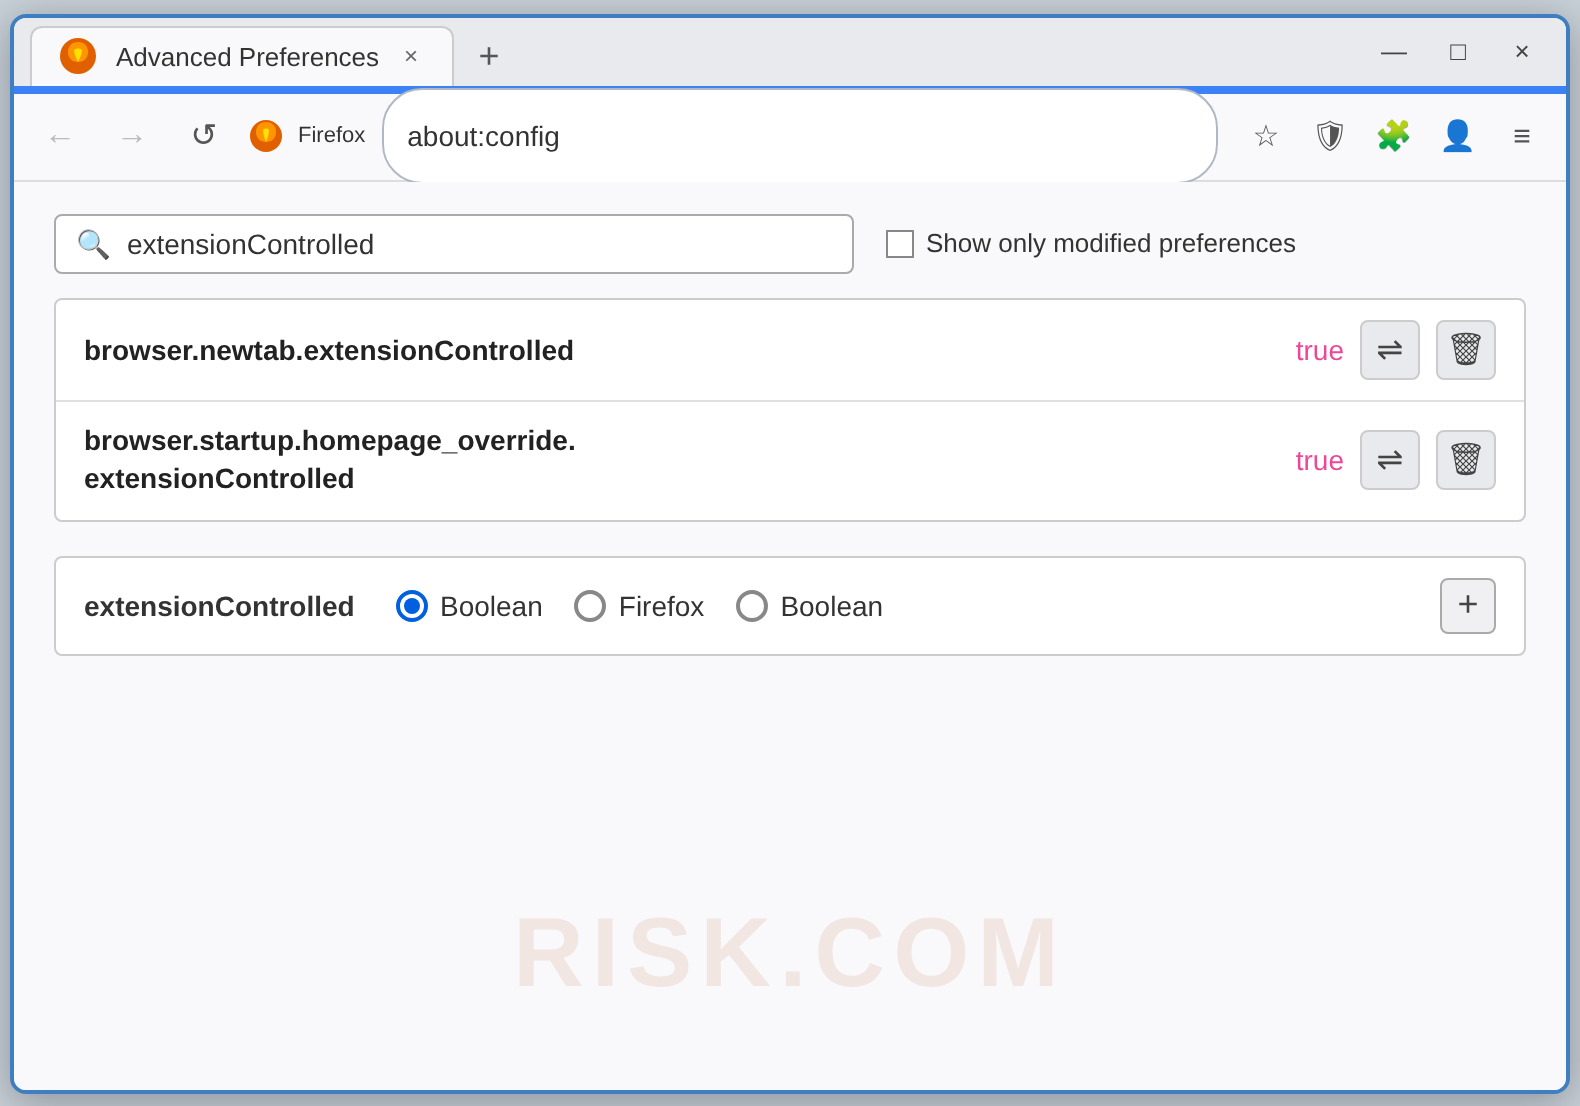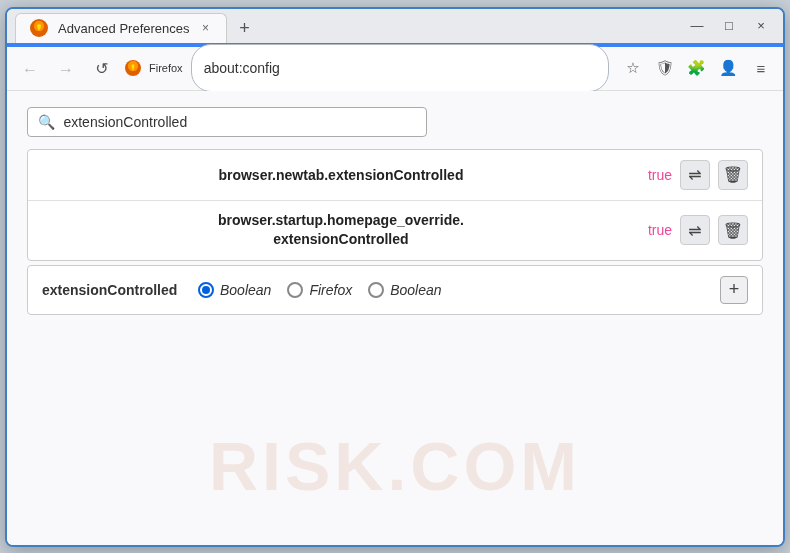--- a/index.html
+++ b/index.html
@@ -165,21 +165,21 @@
       overflow: hidden;
       position: relative;
     }
 
     
     .watermark {
       position: absolute;
       bottom: 40px;
       left: 50%;
       transform: translateX(-50%);
-      font-size: 68px;
+      font-size: 49px;
       font-weight: bold;
       color: rgba(200, 100, 50, 0.12);
       white-space: nowrap;
       pointer-events: none;
       user-select: none;
       letter-spacing: 4px;
     }
 
     
     .search-bar {
@@ -224,23 +224,22 @@
       border: 1px solid #888;
       background: white;
       flex-shrink: 0;
     }
 
     
     .results-table {
       border: 1px solid #ccc;
       border-radius: 4px;
       overflow: hidden;
-      margin-bottom: 4px;
+      margin-bottom: 17px;
       background: white;
-      text-align: center;
     }
     .result-row {
       display: flex;
       align-items: center;
       padding: 10px 14px;
       border-bottom: 1px solid #e0e0e0;
       gap: 8px;
     }
     .result-row:last-child { border-bottom: none; }
     .result-name {
@@ -282,21 +281,20 @@
       font-size: 14px;
       color: #333;
       font-weight: 600;
       min-width: 140px;
     }
     .radio-group {
       display: flex;
       align-items: center;
       gap: 16px;
       flex: 1;
-      font-style: italic;
     }
     .radio-option {
       display: flex;
       align-items: center;
       gap: 6px;
       font-size: 14px;
       color: #333;
       cursor: pointer;
     }
     .radio-circle {
@@ -383,20 +381,24 @@
   </div>
 
   <div class="page-content">
 
     <div class="watermark">RISK.COM</div>
 
     <div class="search-bar">
       <div class="search-input-wrap">
         <span class="search-icon-svg">🔍</span>
         <input type="text" value="extensionControlled" style="">
+      </div>
+      <div class="show-modified">
+        <div class="checkbox"></div>
+        <span>Show only modified preferences</span>
       </div>
     </div>
 
     <div class="results-table">
 
       <div class="result-row">
         <span class="result-name">browser.newtab.extensionControlled</span>
         <span class="result-value">true</span>
         <div class="row-action-btn">
           <span>⇌</span>

